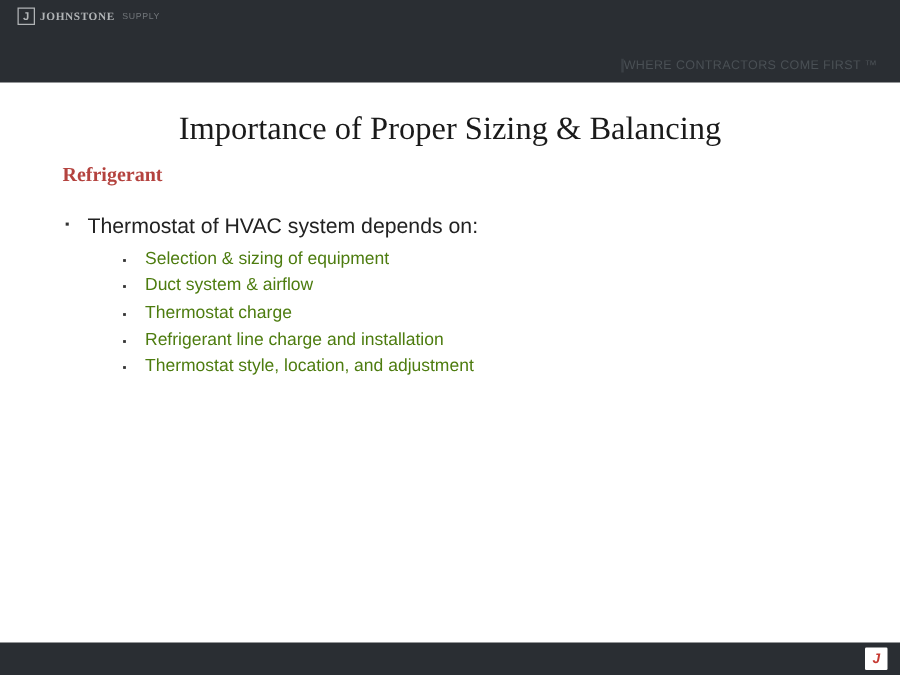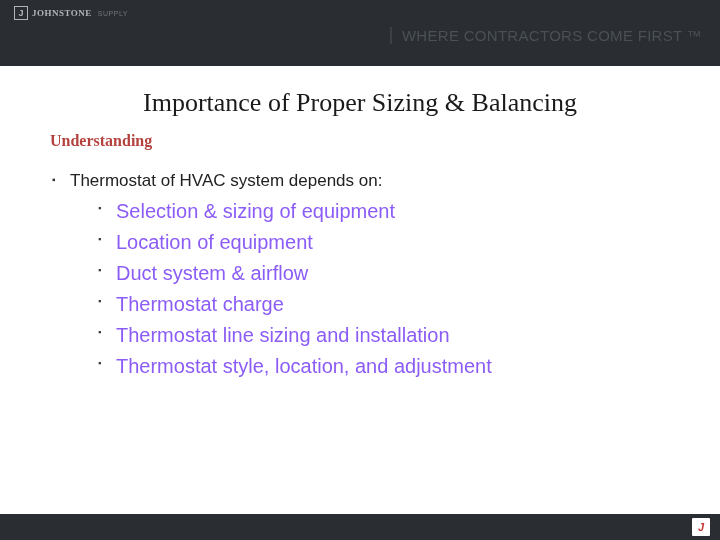--- a/index.html
+++ b/index.html
@@ -4,59 +4,58 @@
 <style>
   * { margin: 0; padding: 0; box-sizing: border-box; }
   html, body { width: 720px; height: 540px; font-family: "Segoe UI", Arial, sans-serif; background: #fff; overflow: hidden; }
   .slide { width: 720px; height: 540px; position: relative; display: flex; flex-direction: column; }
   .header { background: #2a2e33; color: #fff; height: 66px; position: relative; }
   .logo { position: absolute; top: 6px; left: 14px; display: flex; align-items: center; gap: 4px; opacity: 0.85; }
   .logo-mark { width: 14px; height: 14px; border: 1.5px solid #c9ccce; display: flex; align-items: center; justify-content: center; font-size: 9px; font-weight: bold; color: #c9ccce; line-height: 1; }
   .logo-text { font-size: 9px; letter-spacing: 0.5px; color: #c9ccce; font-weight: 600; font-family: Liberation Serif, serif; }
   .logo-sub { font-size: 7px; letter-spacing: 0.5px; color: #7e8387; font-weight: 400; margin-left: 2px; }
   .breadcrumb { position: absolute; bottom: 8px; left: 14px; font-size: 11px; color: #d8dadd; letter-spacing: 0.2px; }
-  .tagline { position: absolute; bottom: 22px; right: 18px; font-size: 15px; color: #4a5055; letter-spacing: 0.3px; border-left: 2px solid #3b4046; padding-left: 10px; }
+  .tagline { position: absolute; bottom: 8px; right: 18px; font-size: 10px; color: #4a5055; letter-spacing: 0.3px; border-left: 2px solid #3b4046; }
   .content { flex: 1; padding: 22px 50px 10px 50px; }
   .title { font-family: Georgia, "Times New Roman", serif; font-size: 26px; font-weight: 400; color: #1a1a1a; margin-bottom: 14px; text-align: center; }
   .subtitle { font-family: Georgia, "Times New Roman", serif; font-size: 16px; color: #b4433f; margin-bottom: 18px; }
   ul.outer { list-style: none; padding-left: 2px; }
   ul.outer > li { font-size: 17px; color: #222; position: relative; padding-left: 18px; line-height: 1.5; }
   ul.outer > li::before { content: "▪"; position: absolute; left: 0; top: 0; font-size: 10px; color: #333; line-height: 24px; }
   ul.inner { list-style: none; padding-left: 28px; margin-top: 2px; }
-  ul.inner > li { font-size: 20px; color: #8b5cf6; position: relative; padding-left: 18px; line-height: 1.55; }
+  ul.inner > li { font-size: 14px; color: #4d7c0f; position: relative; padding-left: 18px; line-height: 1.55; }
   ul.inner > li::before { content: "▪"; position: absolute; left: 0; top: 0; font-size: 9px; color: #333; line-height: 24px; }
   .footer { background: #2a2e33; height: 26px; position: relative; }
   .footer-logo { position: absolute; right: 10px; top: 4px; width: 18px; height: 18px; background: #fff; display: flex; align-items: center; justify-content: center; font-size: 11px; font-weight: bold; color: #c63a32; font-style: italic; border-radius: 1px; }
 </style>
 </head>
 <body>
 
 <div class="slide">
 
   <div class="header">
     <div class="logo">
       <span class="logo-mark">J</span>
       <span class="logo-text">JOHNSTONE</span>
       <span class="logo-sub">SUPPLY</span>
     </div>
     <div class="tagline">WHERE CONTRACTORS COME FIRST ™</div>
   </div>
 
   <div class="content">
     <h1 class="title">Importance of Proper Sizing &amp; Balancing</h1>
-    <h2 class="subtitle">Understanding</h2>
+    <h2 class="subtitle">Refrigerant</h2>
     <ul class="outer">
       <li>
         <span>Thermostat of HVAC system depends on:</span>
         <ul class="inner">
           <li>Selection &amp; sizing of equipment</li>
-          <li>Location of equipment</li>
           <li>Duct system &amp; airflow</li>
           <li>Thermostat charge</li>
-          <li>Thermostat line sizing and installation</li>
+          <li>Refrigerant line charge and installation</li>
           <li>Thermostat style, location, and adjustment</li>
         </ul>
       </li>
     </ul>
   </div>
 
   <div class="footer">
     <div class="footer-logo">J</div>
   </div>
 

